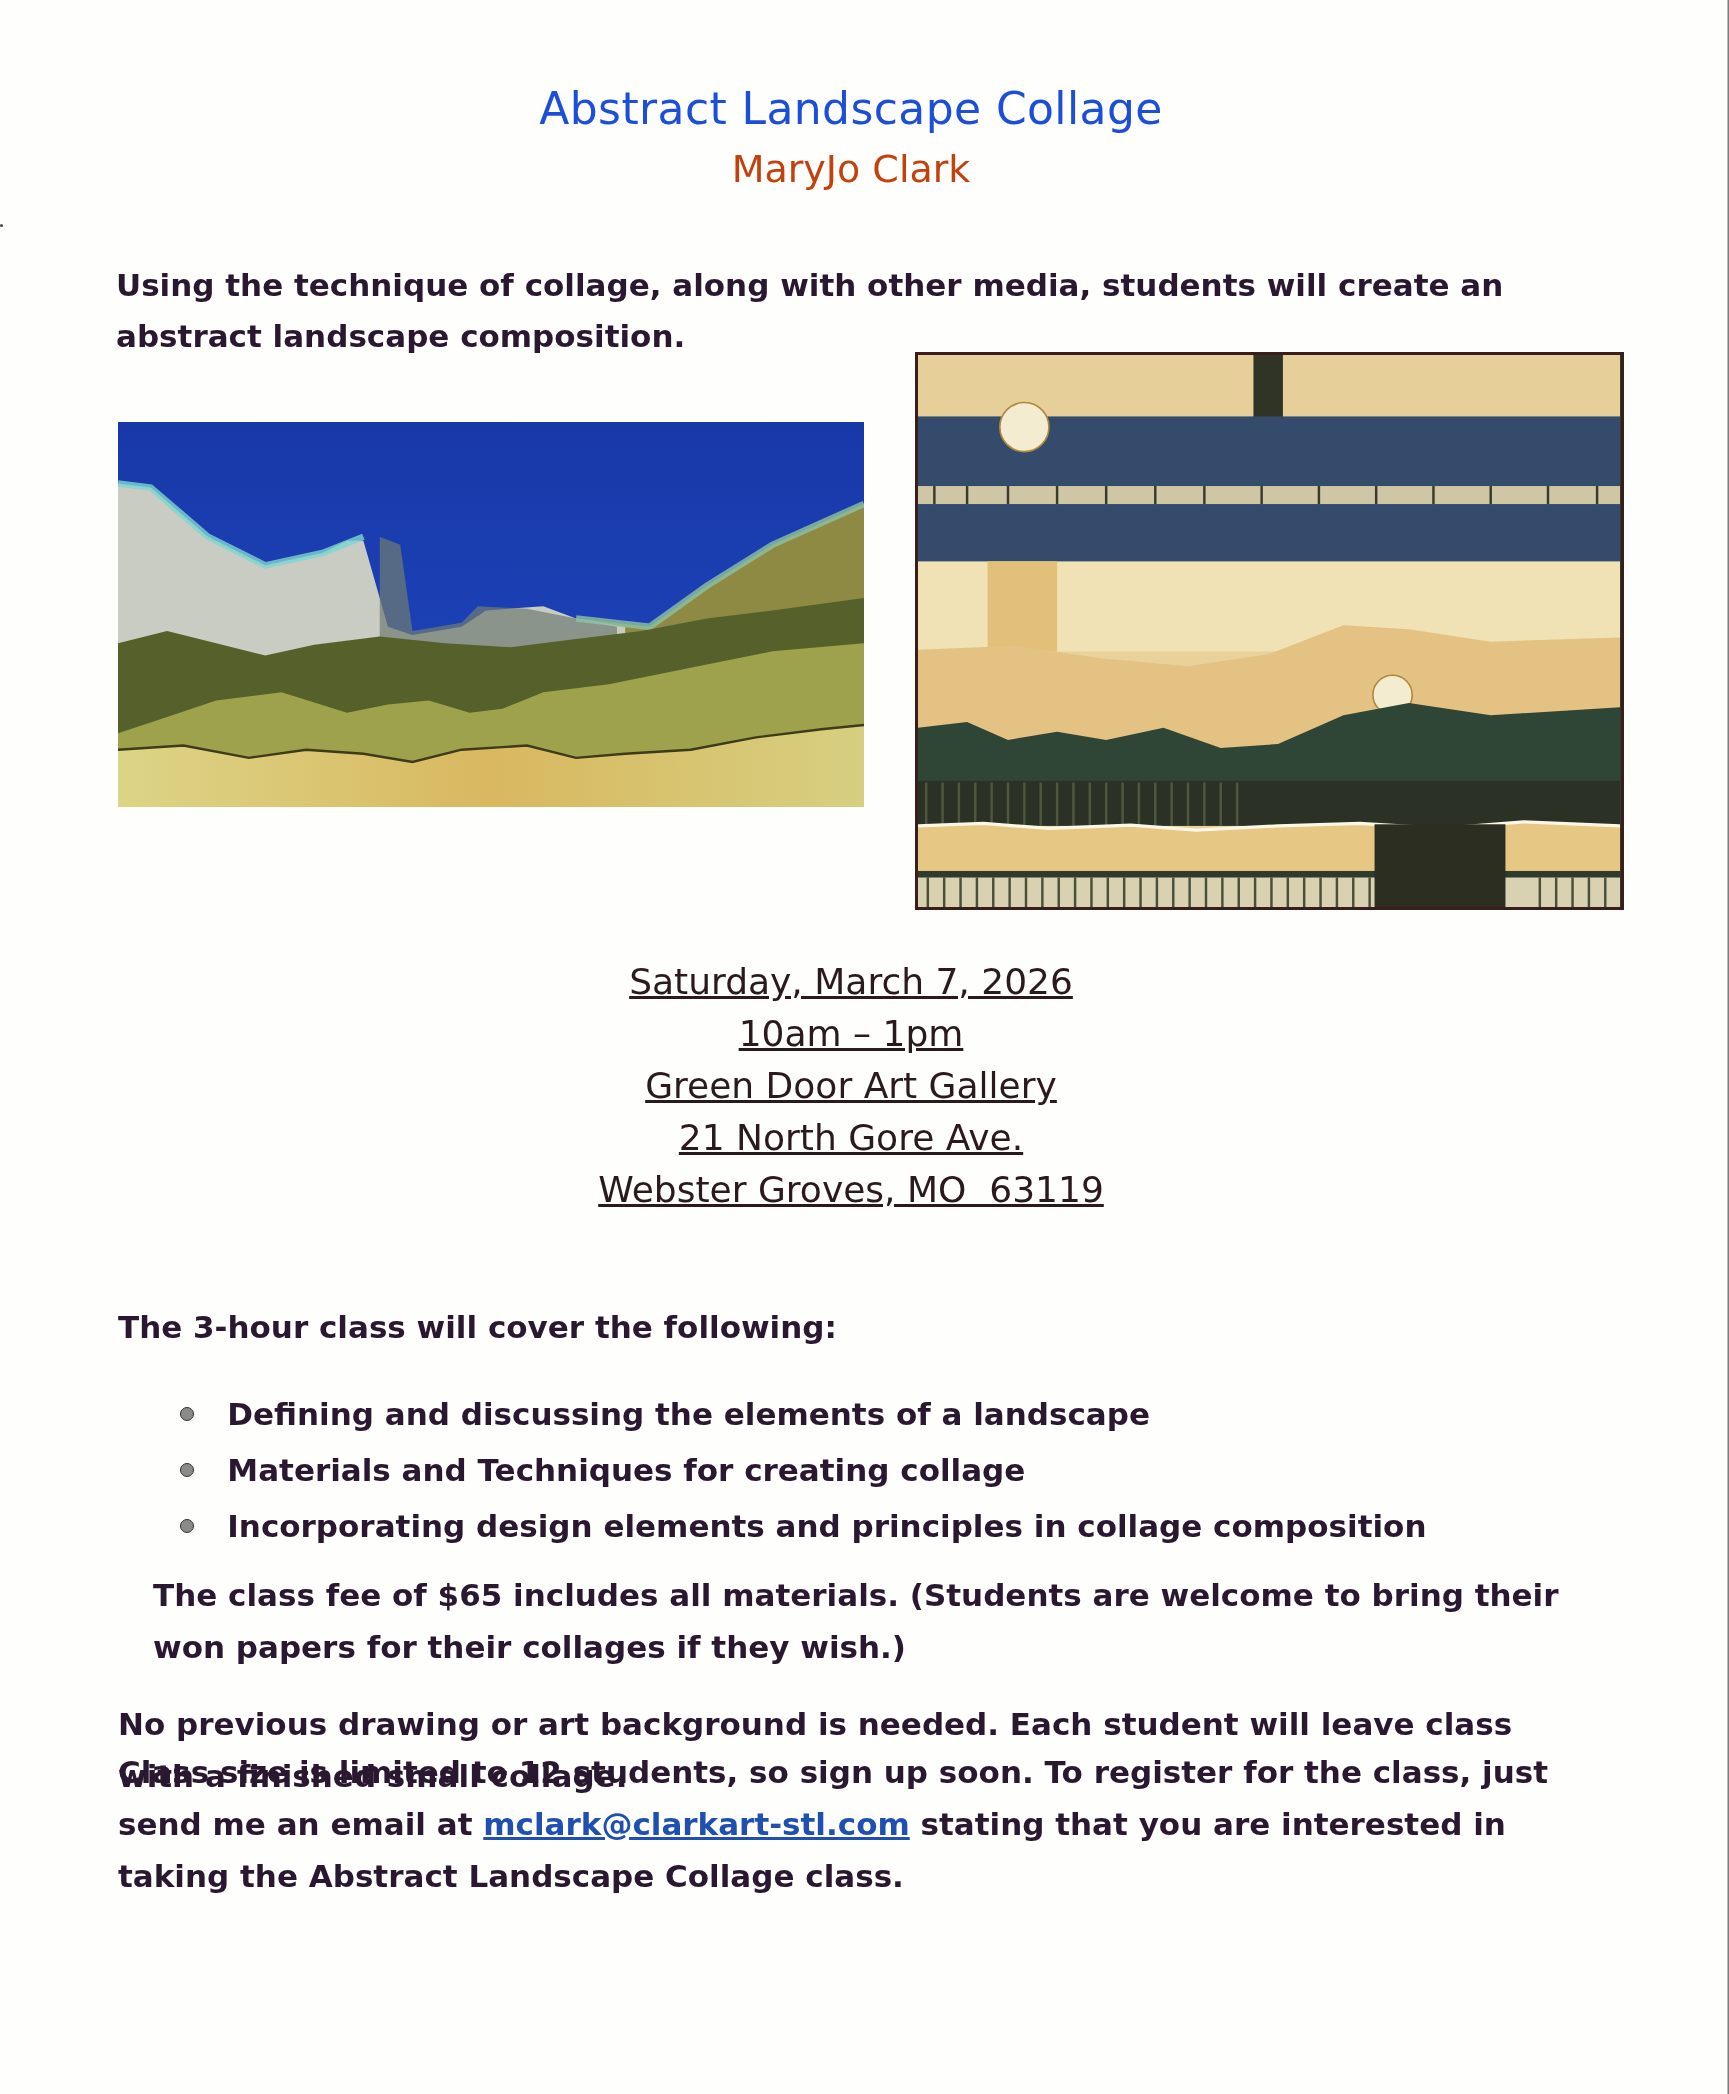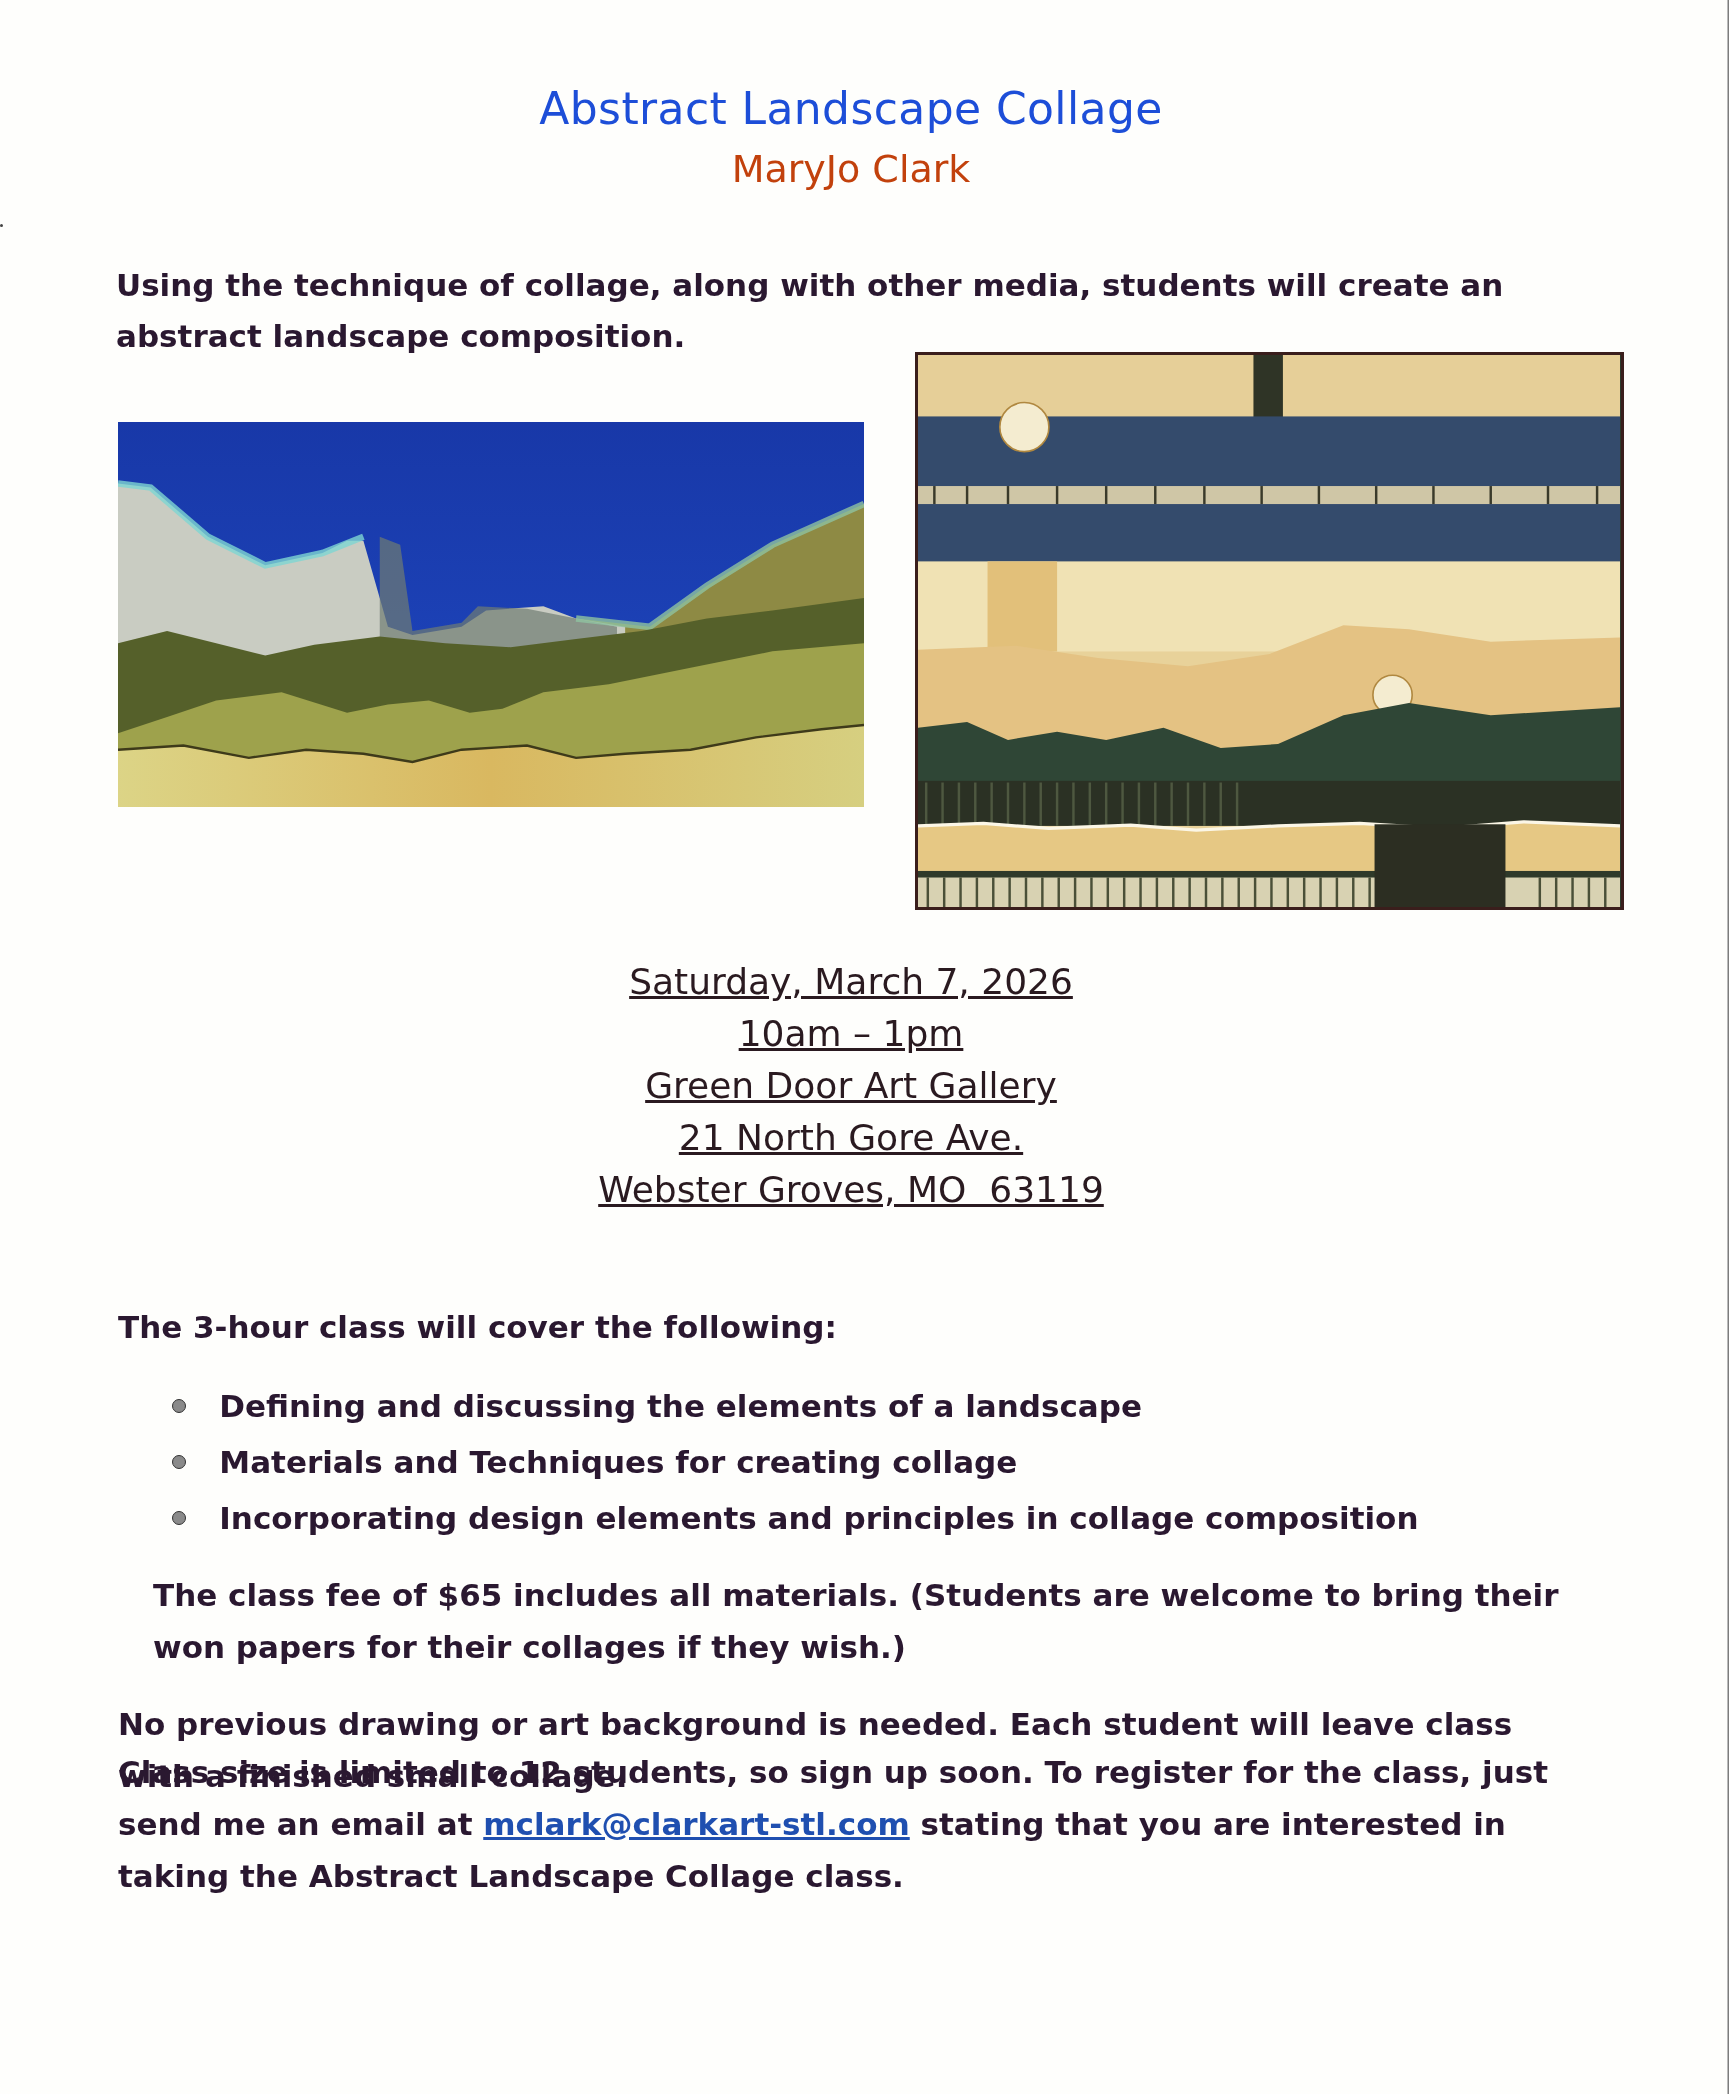--- a/index.html
+++ b/index.html
@@ -13,21 +13,21 @@
   .speck { position:absolute; left:0; top:224px; width:3.3px; height:3.3px; border-radius:50%; background:#444; }
   .title { position:absolute; left:0; width:1702px; text-align:center; top:83px; font-size:44px; letter-spacing:0.4px; color:#1d4ed8; }
   .author { position:absolute; left:0; width:1702px; text-align:center; top:147px; font-size:38px; color:#c2410c; }
   .intro { position:absolute; left:116px; top:260px; width:1440px; font-size:31px; line-height:51px; font-weight:bold; color:#2a1830; }
   .art1 { position:absolute; left:118px; top:422px; width:746px; height:385px; overflow:hidden; }
   .art2 { position:absolute; left:915px; top:352px; width:709px; height:558px; border:3.3px solid #3a1e1c; box-sizing:border-box; overflow:hidden; background:#2c3a2c; }
   .details { position:absolute; left:0; width:1702px; top:956px; text-align:center; font-size:36px; line-height:52px; color:#2a1a20;text-decoration:underline; }
   .details div { margin:0; }
   .p { position:absolute; left:118px; width:1473px; font-size:31px; line-height:52px; font-weight:bold; color:#2a1830; }
   .lead { top:1301px; }
-  ul.topics { position:absolute; left:172px; top:1378px; margin:0; padding:0; list-style:none; font-size:31px; line-height:56px; font-weight:bold; color:#2a1830; }
+  ul.topics { position:absolute; left:172px; top:1378px; margin:8px; padding:0; list-style:none; font-size:31px; line-height:56px; font-weight:bold; color:#2a1830; }
   ul.topics li { display:flex; align-items:center; }
   .bullet { width:12.3px; height:12.3px; border-radius:50%; background:#8a8a8a; border:1.6px solid #333; margin-right:33px; display:inline-block; }
   .fee { top:1569px;margin-left:35px; }
   .nobg { top:1698px; }
   .reg { top:1746px; }
   a.email { color:#1f4fb0; text-decoration:underline; font-weight:bold; }
 </style>
 </head>
 <body>
 

